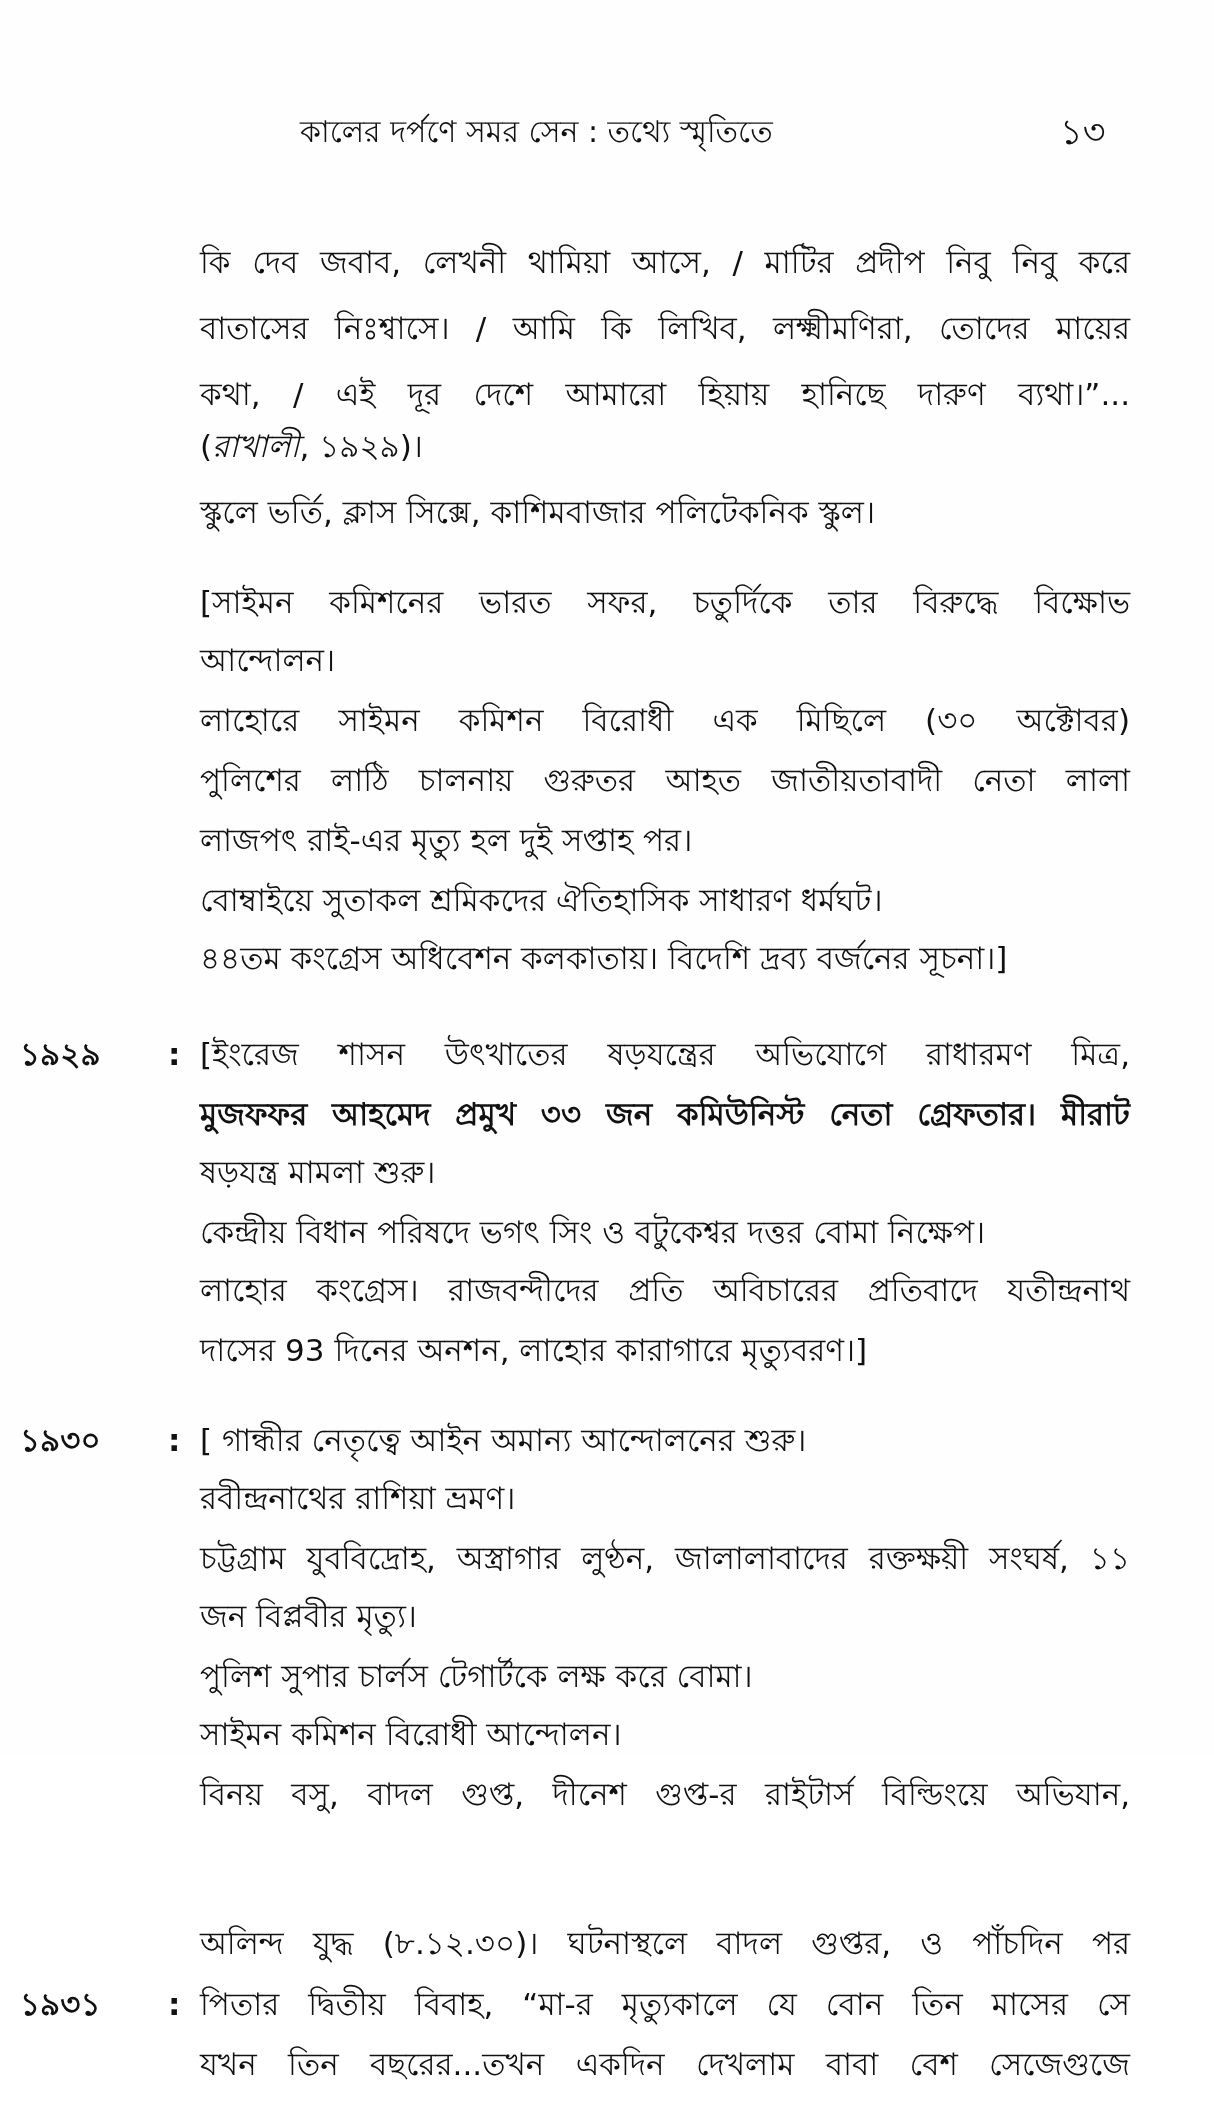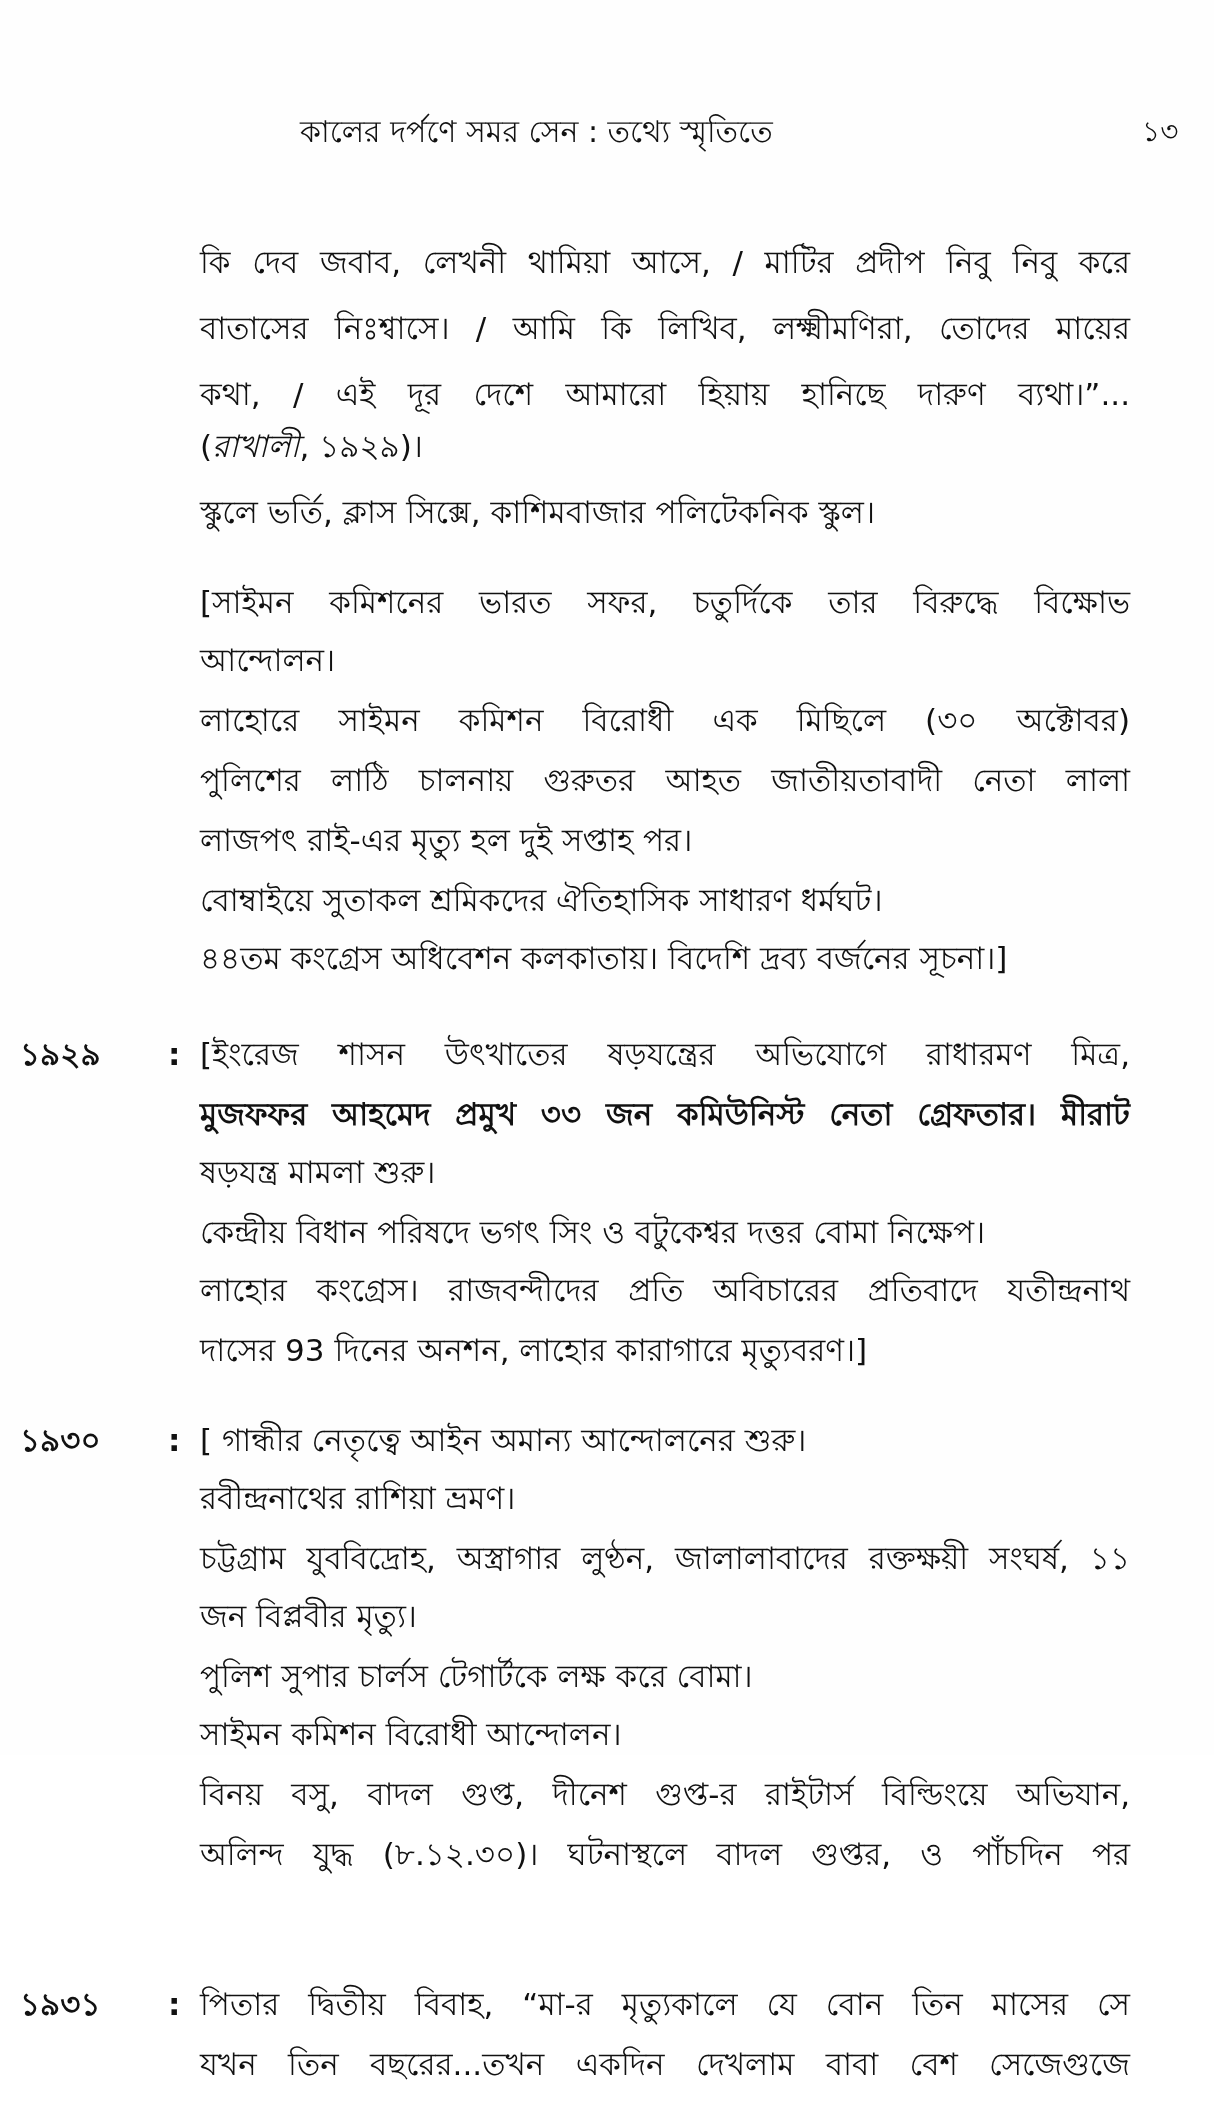--- a/index.html
+++ b/index.html
@@ -27,22 +27,22 @@
       position: absolute;
       top: 112px;
       left: 300px;
       font-size: 30px;
       line-height: 40px;
       white-space: nowrap;
     }
     .page-number {
       position: absolute;
       top: 112px;
-      left: 1142px;
-      font-size: 28px;
+      left: 1060px;
+      font-size: 35px;
       line-height: 40px;
     }
     .line {
       position: absolute;
       left: 200px;
       font-size: 31px;
       line-height: 44px;
       white-space: nowrap;
     }
     .line.just {
@@ -100,20 +100,20 @@
 
   <div class="year" style="top:1418px;">১৯৩০</div>
   <div class="colon" style="top:1418px;">:</div>
   <div class="line" style="top:1418px;">[ গান্ধীর নেতৃত্বে আইন অমান্য আন্দোলনের শুরু।</div>
   <div class="line" style="top:1476px;">রবীন্দ্রনাথের রাশিয়া ভ্রমণ।</div>
   <div class="line just" style="top:1536px;">চট্টগ্রাম যুববিদ্রোহ, অস্ত্রাগার লুণ্ঠন, জালালাবাদের রক্তক্ষয়ী সংঘর্ষ, ১১</div>
   <div class="line" style="top:1594px;">জন বিপ্লবীর মৃত্যু।</div>
   <div class="line" style="top:1654px;">পুলিশ সুপার চার্লস টেগার্টকে লক্ষ করে বোমা।</div>
   <div class="line" style="top:1712px;">সাইমন কমিশন বিরোধী আন্দোলন।</div>
   <div class="line just" style="top:1772px;">বিনয় বসু, বাদল গুপ্ত, দীনেশ গুপ্ত-র রাইটার্স বিল্ডিংয়ে অভিযান,</div>
-  <div class="line just" style="top:1832px;">অলিন্দ যুদ্ধ (৮.১২.৩০)। ঘটনাস্থলে বাদল গুপ্তর, ও পাঁচদিন পর</div>
+  <div class="line just" style="top:1921px;">অলিন্দ যুদ্ধ (৮.১২.৩০)। ঘটনাস্থলে বাদল গুপ্তর, ও পাঁচদিন পর</div>
 
   <div class="year" style="top:1982px;">১৯৩১</div>
   <div class="colon" style="top:1982px;">:</div>
   <div class="line just" style="top:1982px;">পিতার দ্বিতীয় বিবাহ, “মা-র মৃত্যুকালে যে বোন তিন মাসের সে</div>
   <div class="line just" style="top:2042px;">যখন তিন বছরের...তখন একদিন দেখলাম বাবা বেশ সেজেগুজে</div>
 
 </div>
 
 </body></html>

